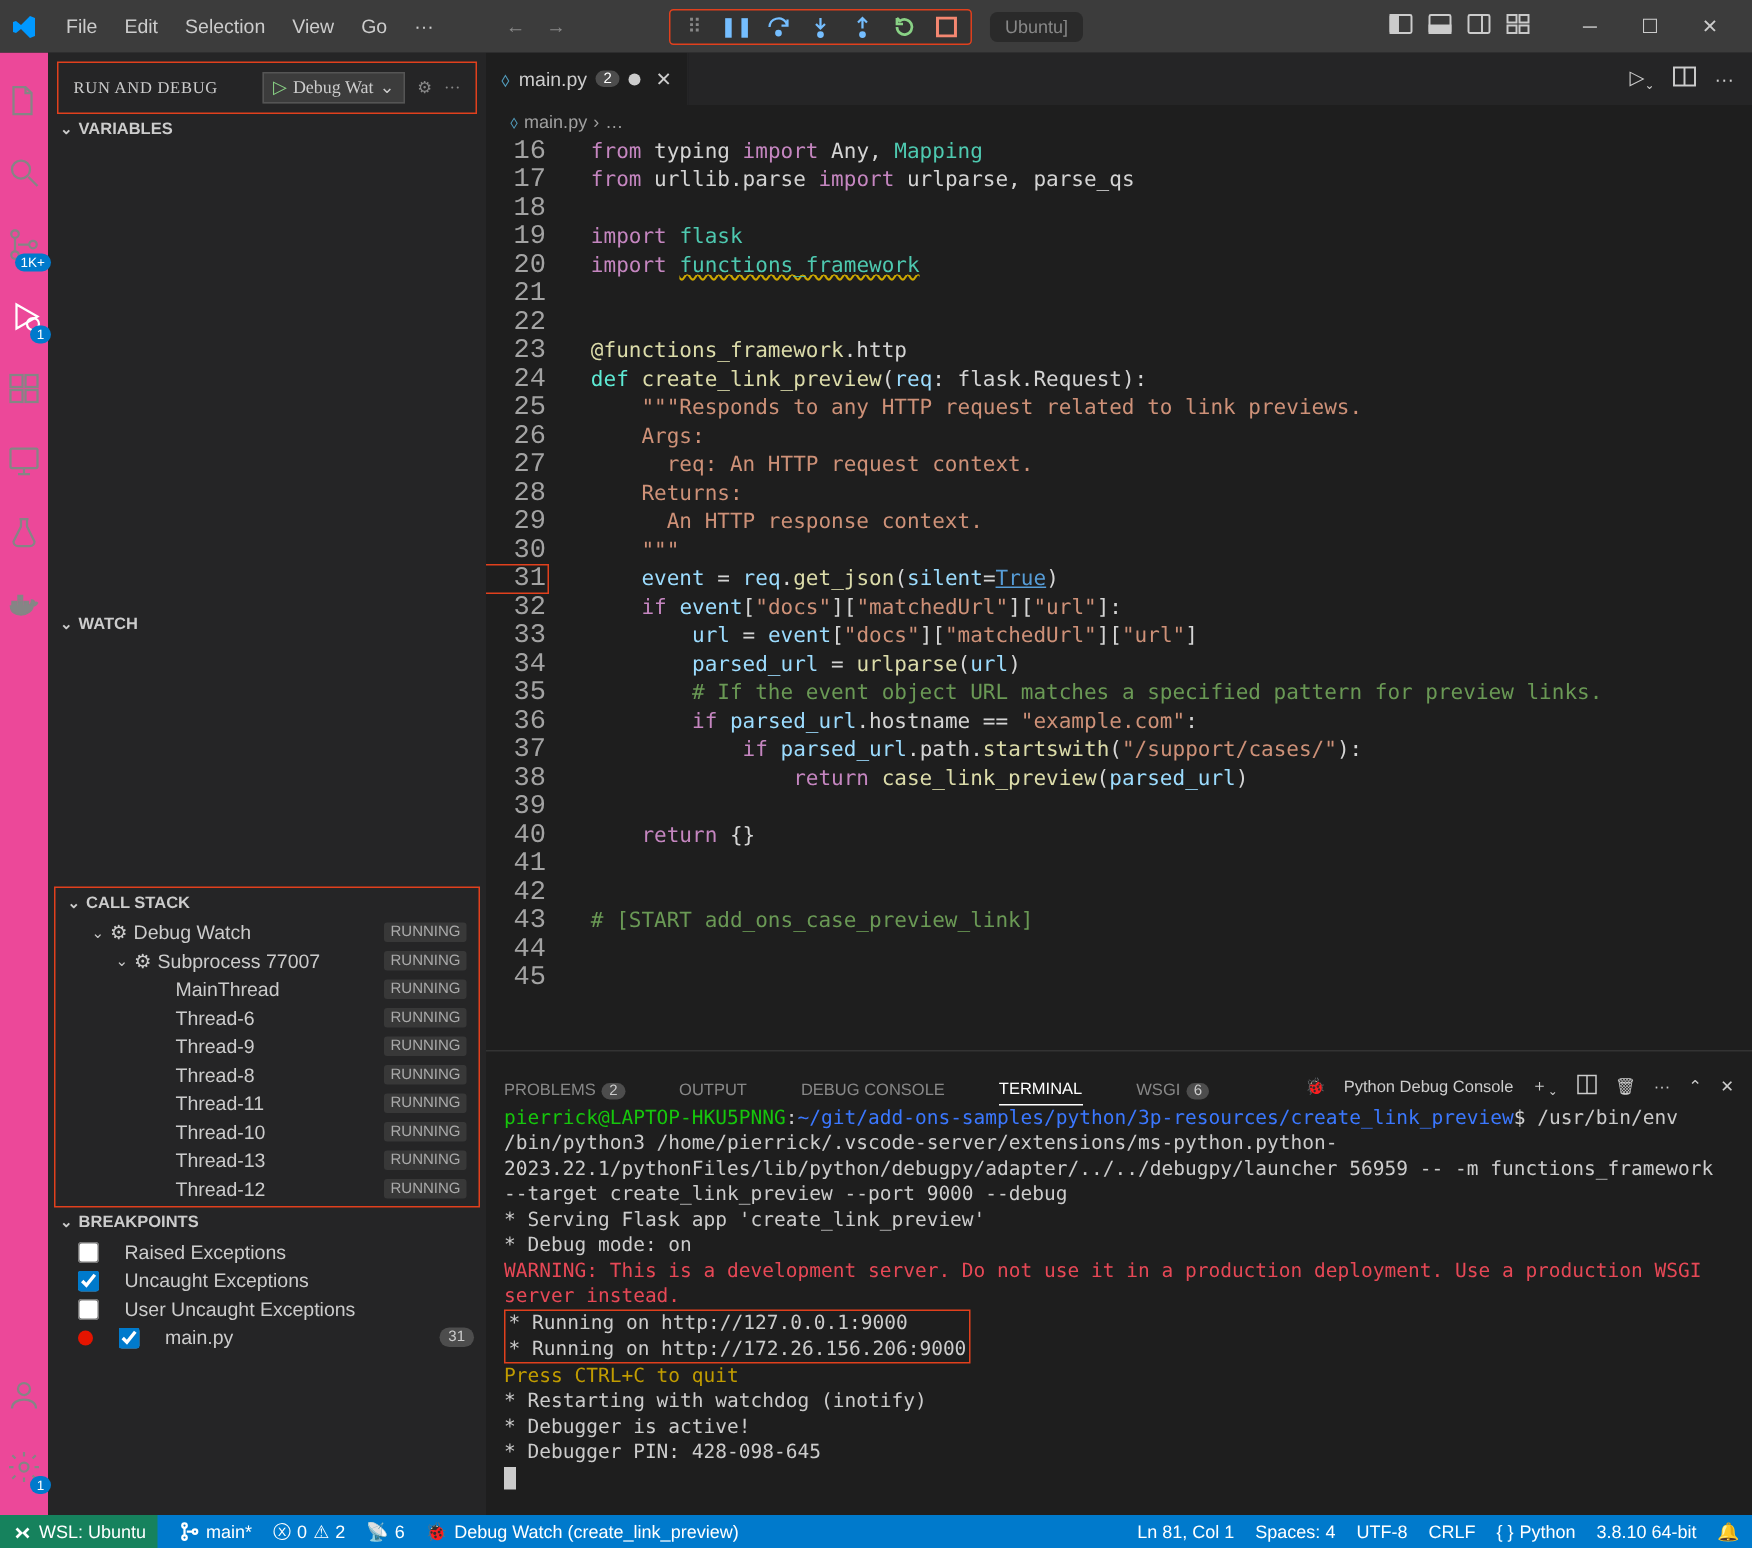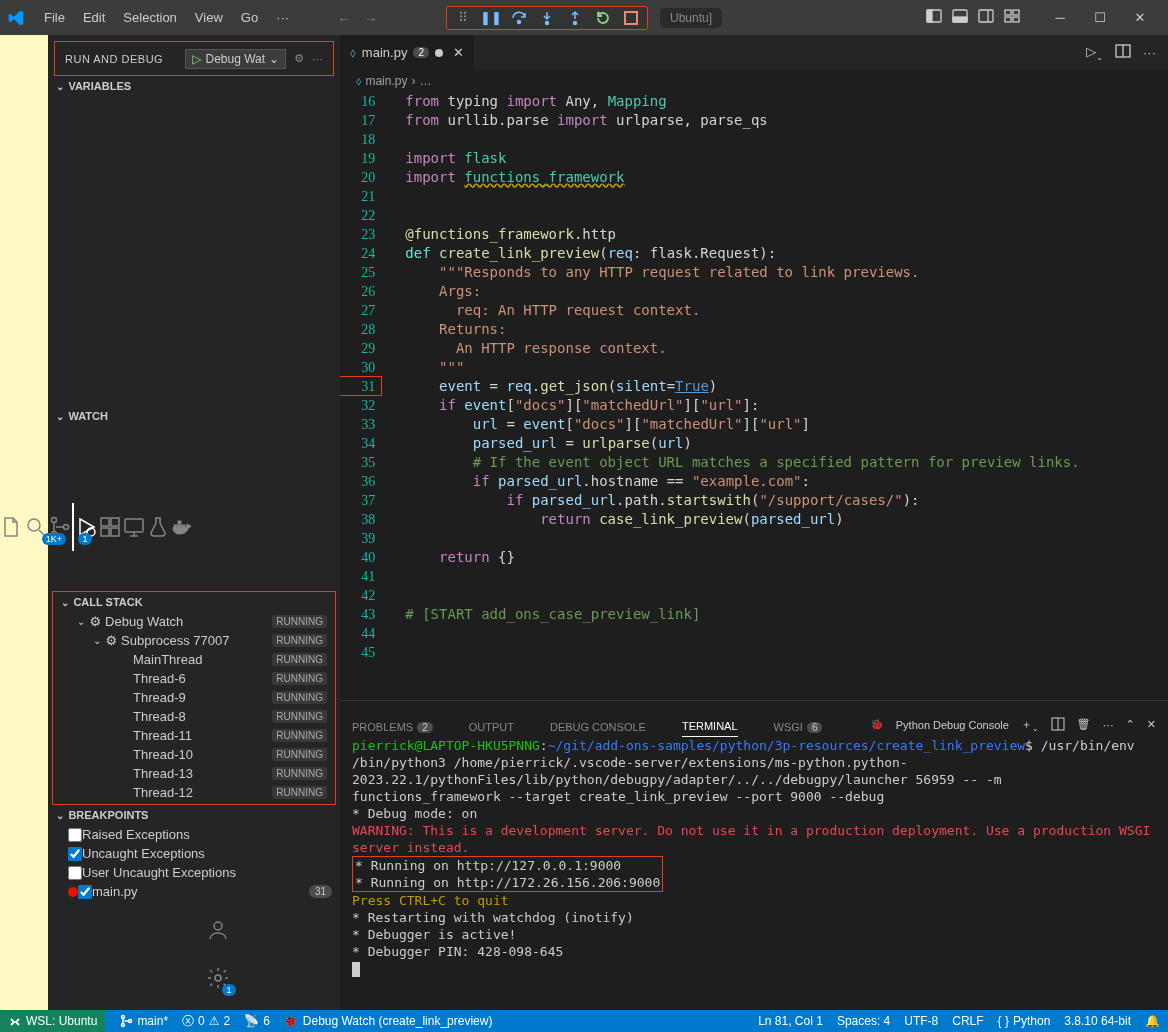--- a/index.html
+++ b/index.html
@@ -10,61 +10,61 @@
 .titlebar .menu span { padding: 4px 8px; cursor: pointer; color:#ccc; }
 .titlebar .center { position: absolute; left: 50%; transform: translateX(-50%); display: flex; align-items:center; gap: 8px;}
 .titlebar .nav-arrows { display:flex; gap:14px; margin-left: 40px; color:#8a8a8a;}
 .debug-toolbar { display: flex; align-items: center; gap: 12px; background: #333333; border: 1.5px solid #e1401d; padding: 3px 8px; border-radius: 3px; }
 .debug-toolbar .icon { width: 16px; height: 16px; display:flex; align-items:center; justify-content:center;}
 .titlebar .search-box { background: #2a2a2a; border-radius: 5px; padding: 3px 10px; color: #888; font-size:12px; margin-left:4px;}
 .titlebar .right { margin-left: auto; display: flex; align-items: center; gap: 10px; color:#8a8a8a; }
 .win-controls { display:flex; gap: 0; margin-left: 10px;}
 .win-controls div { width: 40px; height: 30px; display:flex; align-items:center; justify-content:center; color:#ccc;}
 .main { flex: 1; display: flex; min-height: 0; }
-.activitybar { width: 48px; background: #fef9c3; display: flex; flex-direction: row; align-items: center; padding-top: 8px; }
+.activitybar { width: 32px; background: #ec4899; display: flex; flex-direction: column; align-items: center; padding-top: 8px; }
 .activitybar .item { width: 48px; height: 48px; display: flex; align-items: center; justify-content: center; position: relative; cursor:pointer;}
 .activitybar .item.active { border-left: 2px solid #fff; }
 .activitybar .item svg { stroke: #858585; }
 .activitybar .item.active svg { stroke: #fff; }
 .activitybar .badge { position:absolute; bottom:6px; right:6px; background:#007acc; color:#fff; font-size:9px; border-radius:8px; padding:1px 4px; min-width:14px; text-align:center;}
 .activitybar .bottom { margin-top:auto; margin-bottom: 8px;}
 .sidebar { width: 292px; background: #252526; display: flex; flex-direction: column; font-size: 11px; }
-.sidebar-header { height: 35px; display: flex; align-items: center; padding: 0 10px; border: 1.5px solid #e1401d; margin: 6px 6px 0 6px;}
+.sidebar-header { height: 35px; display: flex; align-items: center; padding: 0 10px; border: 1.5px solid #e1401d; margin: 6px 6px 0 6px; font-family: Liberation Serif, serif;}
 .sidebar-header .title { font-size: 11px; letter-spacing: 0.5px; color:#ccc;}
 .sidebar-header .config { margin-left: auto; background: #3c3c3c; border: 1px solid #555; padding: 2px 6px; display:flex; align-items:center; gap:4px; font-size:12px; cursor:pointer;}
 .sidebar-header .gear { margin-left: 8px; color:#888;}
 .section-header { display: flex; align-items: center; padding: 4px 8px; font-size: 11px; font-weight: 600; color: #ccc; cursor: pointer; }
 .section-header .chev { margin-right: 4px; font-size:10px;}
 .section-body { flex-shrink:0; }
 .variables-body { height: 310px; }
 .watch-body { height: 165px; }
 .callstack-wrap { border: 1.5px solid #e1401d; margin: 0 4px; padding-bottom:2px;}
 .cs-item { display: flex; align-items: center; padding: 2px 8px 2px 24px; font-size: 13px; }
 .cs-item.lvl1 { padding-left: 24px; }
 .cs-item.lvl2 { padding-left: 40px; }
 .cs-item.lvl3 { padding-left: 80px; }
 .cs-item .chev { margin-right: 4px; font-size:10px;}
 .cs-item .bug { color:#ccc; margin-right:4px;}
 .cs-item .name { flex: 1; color:#ccc;}
 .cs-item .status { font-size: 10px; color: #aaa; background:#383838; padding:1px 4px; border-radius:2px;}
-.bp-item { display: flex; align-items: center; padding: 2px 8px 2px 20px; font-size: 13px; gap:0;}
+.bp-item { display: flex; align-items: center; padding: 2px 8px 2px 20px; font-size: 13px; gap:17px;}
 .bp-item input[type=checkbox]{ accent-color:#007acc; width:14px; height:14px;}
 .bp-item .dot { width:10px; height:10px; border-radius:50%; background:#e51400;}
 .bp-item .count { margin-left:auto; background:#4d4d4d; color:#ccc; font-size:10px; padding:1px 6px; border-radius:8px;}
 .editor-area { flex: 1; display: flex; flex-direction: column; background: #1e1e1e; min-width:0;}
 .tabs { height: 35px; background: #252526; display: flex; align-items: stretch; }
 .tab { display: flex; align-items: center; padding: 0 10px; background: #1e1e1e; border-right: 1px solid #252526; gap: 6px; font-size:13px; cursor:pointer;}
 .tab .mod-dot { width:8px; height:8px; border-radius:50%; background:#cccccc;}
 .tab .close { color:#ccc; margin-left:4px;}
 .tab .py-icon { color:#519aba;}
 .tab .num { background:#4d4d4d; color:#fff; font-size:10px; padding:0 5px; border-radius:8px;}
 .tabs .actions { margin-left:auto; display:flex; align-items:center; gap:12px; padding-right:12px; color:#ccc;}
 .breadcrumb { height: 22px; display: flex; align-items: center; padding: 0 16px; font-size: 12px; color: #a0a0a0; gap:4px;}
 .code-wrap { flex: 1; display: flex; position: relative; overflow:hidden; min-height:0;}
-.gutter { width: 60px; text-align: right; padding-right: 20px; color: #14b8a6; font-family: Liberation Serif, serif; font-size: 14px; line-height: 19px; position:relative;}
+.gutter { width: 60px; text-align: right; padding-right: 20px; color: #a3a3a3; font-family: Liberation Mono, monospace; font-size: 18px; line-height: 19px; position:relative;}
 .gutter .line { height: 19px; position:relative;}
 .line-wrap-31 { border:1.5px solid #e1401d; position:absolute; left:-36px; width:78px; height:20px; top:-1px;}
 .code { flex: 1; font-family: Consolas, monospace; font-size: 14px; line-height: 19px; white-space: pre; padding-left: 10px;}
 .code .line {height:19px;}
 .minimap { width: 100px; background: #1e1e1e; border-left:1px solid #1e1e1e; position:relative;}
 .minimap-content { position:absolute; top:2px; left:4px; right:4px; height:140px; background: linear-gradient(#1e1e1e, #1e1e1e); opacity:0.7;}
 .panel { height: 310px; background: #1e1e1e; border-top: 1px solid #333; display: flex; flex-direction: column;}
 .panel-tabs { height: 32px; display: flex; align-items: flex-end; padding: 0 12px; gap: 36px; font-size: 11px; color:#888;}
 .panel-tabs .ptab { cursor:pointer; display:flex; align-items:center; gap:4px;}
 .panel-tabs .ptab.active { color: #fff; border-bottom: 1px solid #fff; padding-bottom:4px; margin-bottom:-4px;}
@@ -432,20 +432,21 @@
                 <line x1="7" y1="1" x2="7" y2="13"></line>
               </svg></span>
           <span>🗑</span>
           <span>···</span>
           <span>⌃</span>
           <span>✕</span>
         </div>
       </div>
       <div class="terminal">
 <span class="green">pierrick@LAPTOP-HKU5PNNG</span>:<span class="blue">~/git/add-ons-samples/python/3p-resources/create_link_preview</span><span class="o">$  </span><span>/usr/bin/env /bin/python3 /home/pierrick/.vscode-server/extensions/ms-python.python-2023.22.1/pythonFiles/lib/python/debugpy/adapter/../../debugpy/launcher 56959 -- -m functions_framework --target create_link_preview --port 9000 --debug</span>
+<div> * Serving Flask app 'create_link_preview'</div>
 <div> * Debug mode: on</div>
 <div class="red">WARNING: This is a development server. Do not use it in a production deployment. Use a production WSGI server instead.</div>
 <div class="box"><div> * Running on http://127.0.0.1:9000</div><div> * Running on http://172.26.156.206:9000</div></div>
 <div class="yellow">Press CTRL+C to quit</div>
 <div> * Restarting with watchdog (inotify)</div>
 <div> * Debugger is active!</div>
 <div> * Debugger PIN: 428-098-645</div>
 <span class="cursor"></span>
       </div>
     </div>

